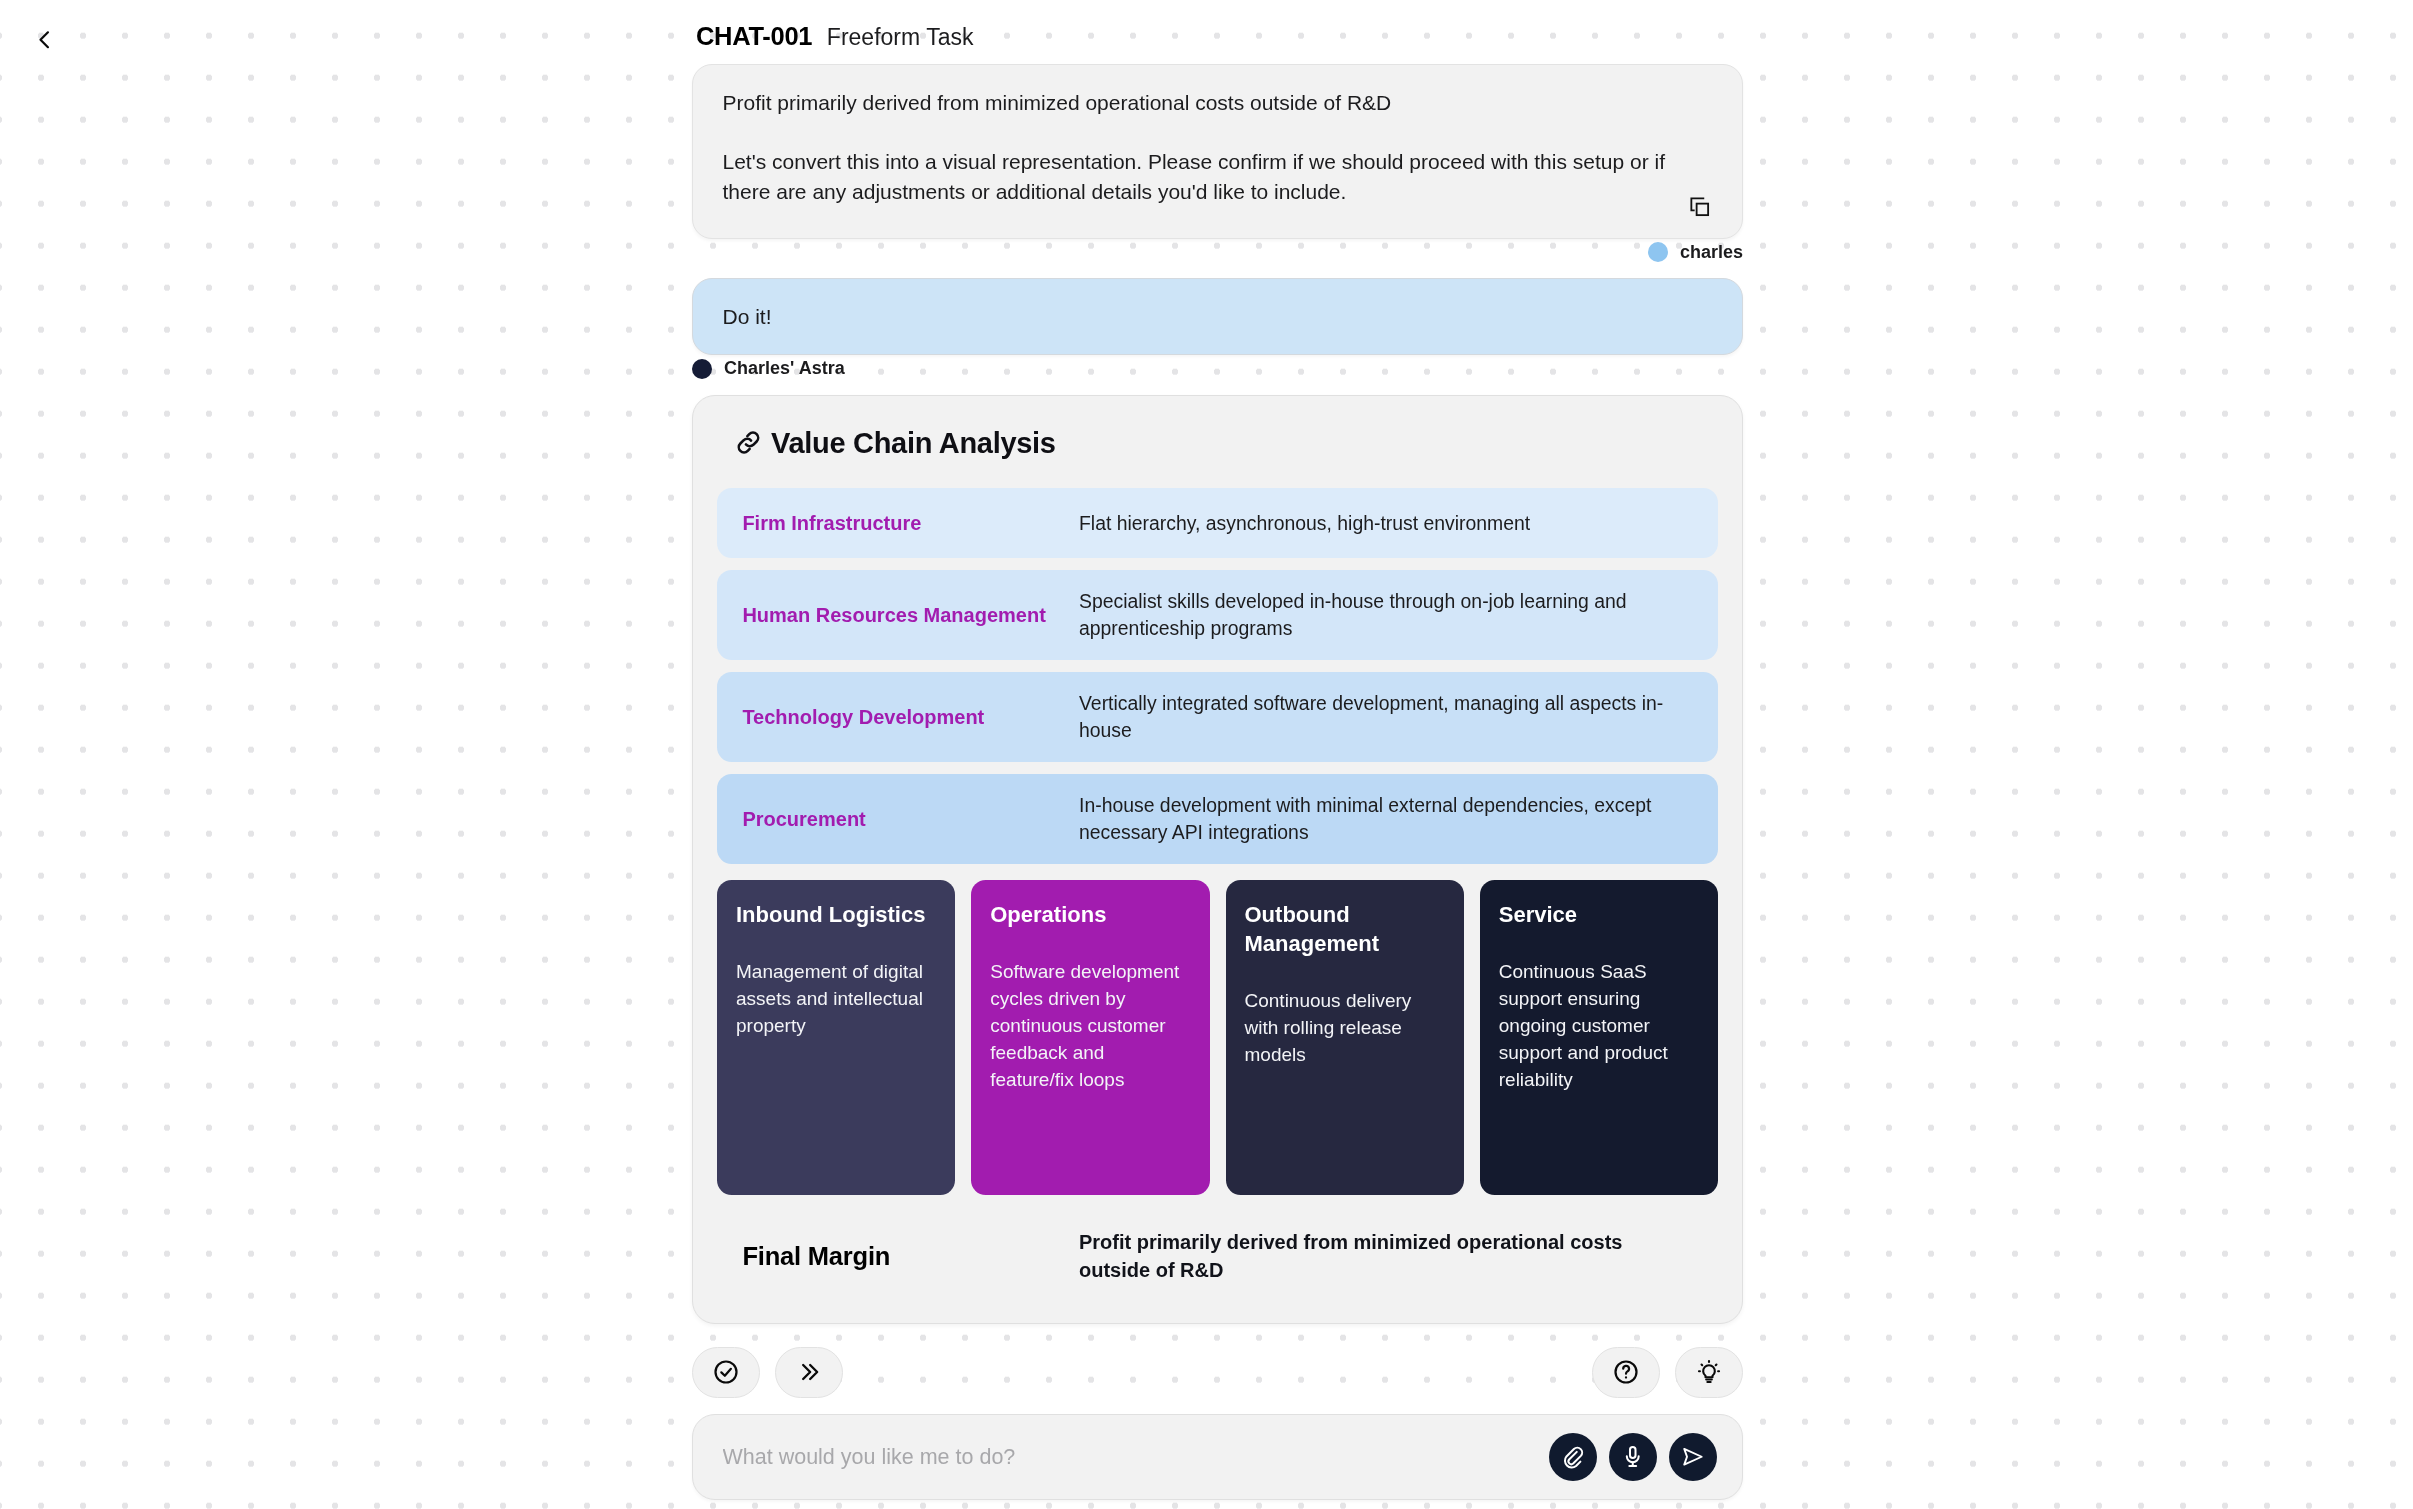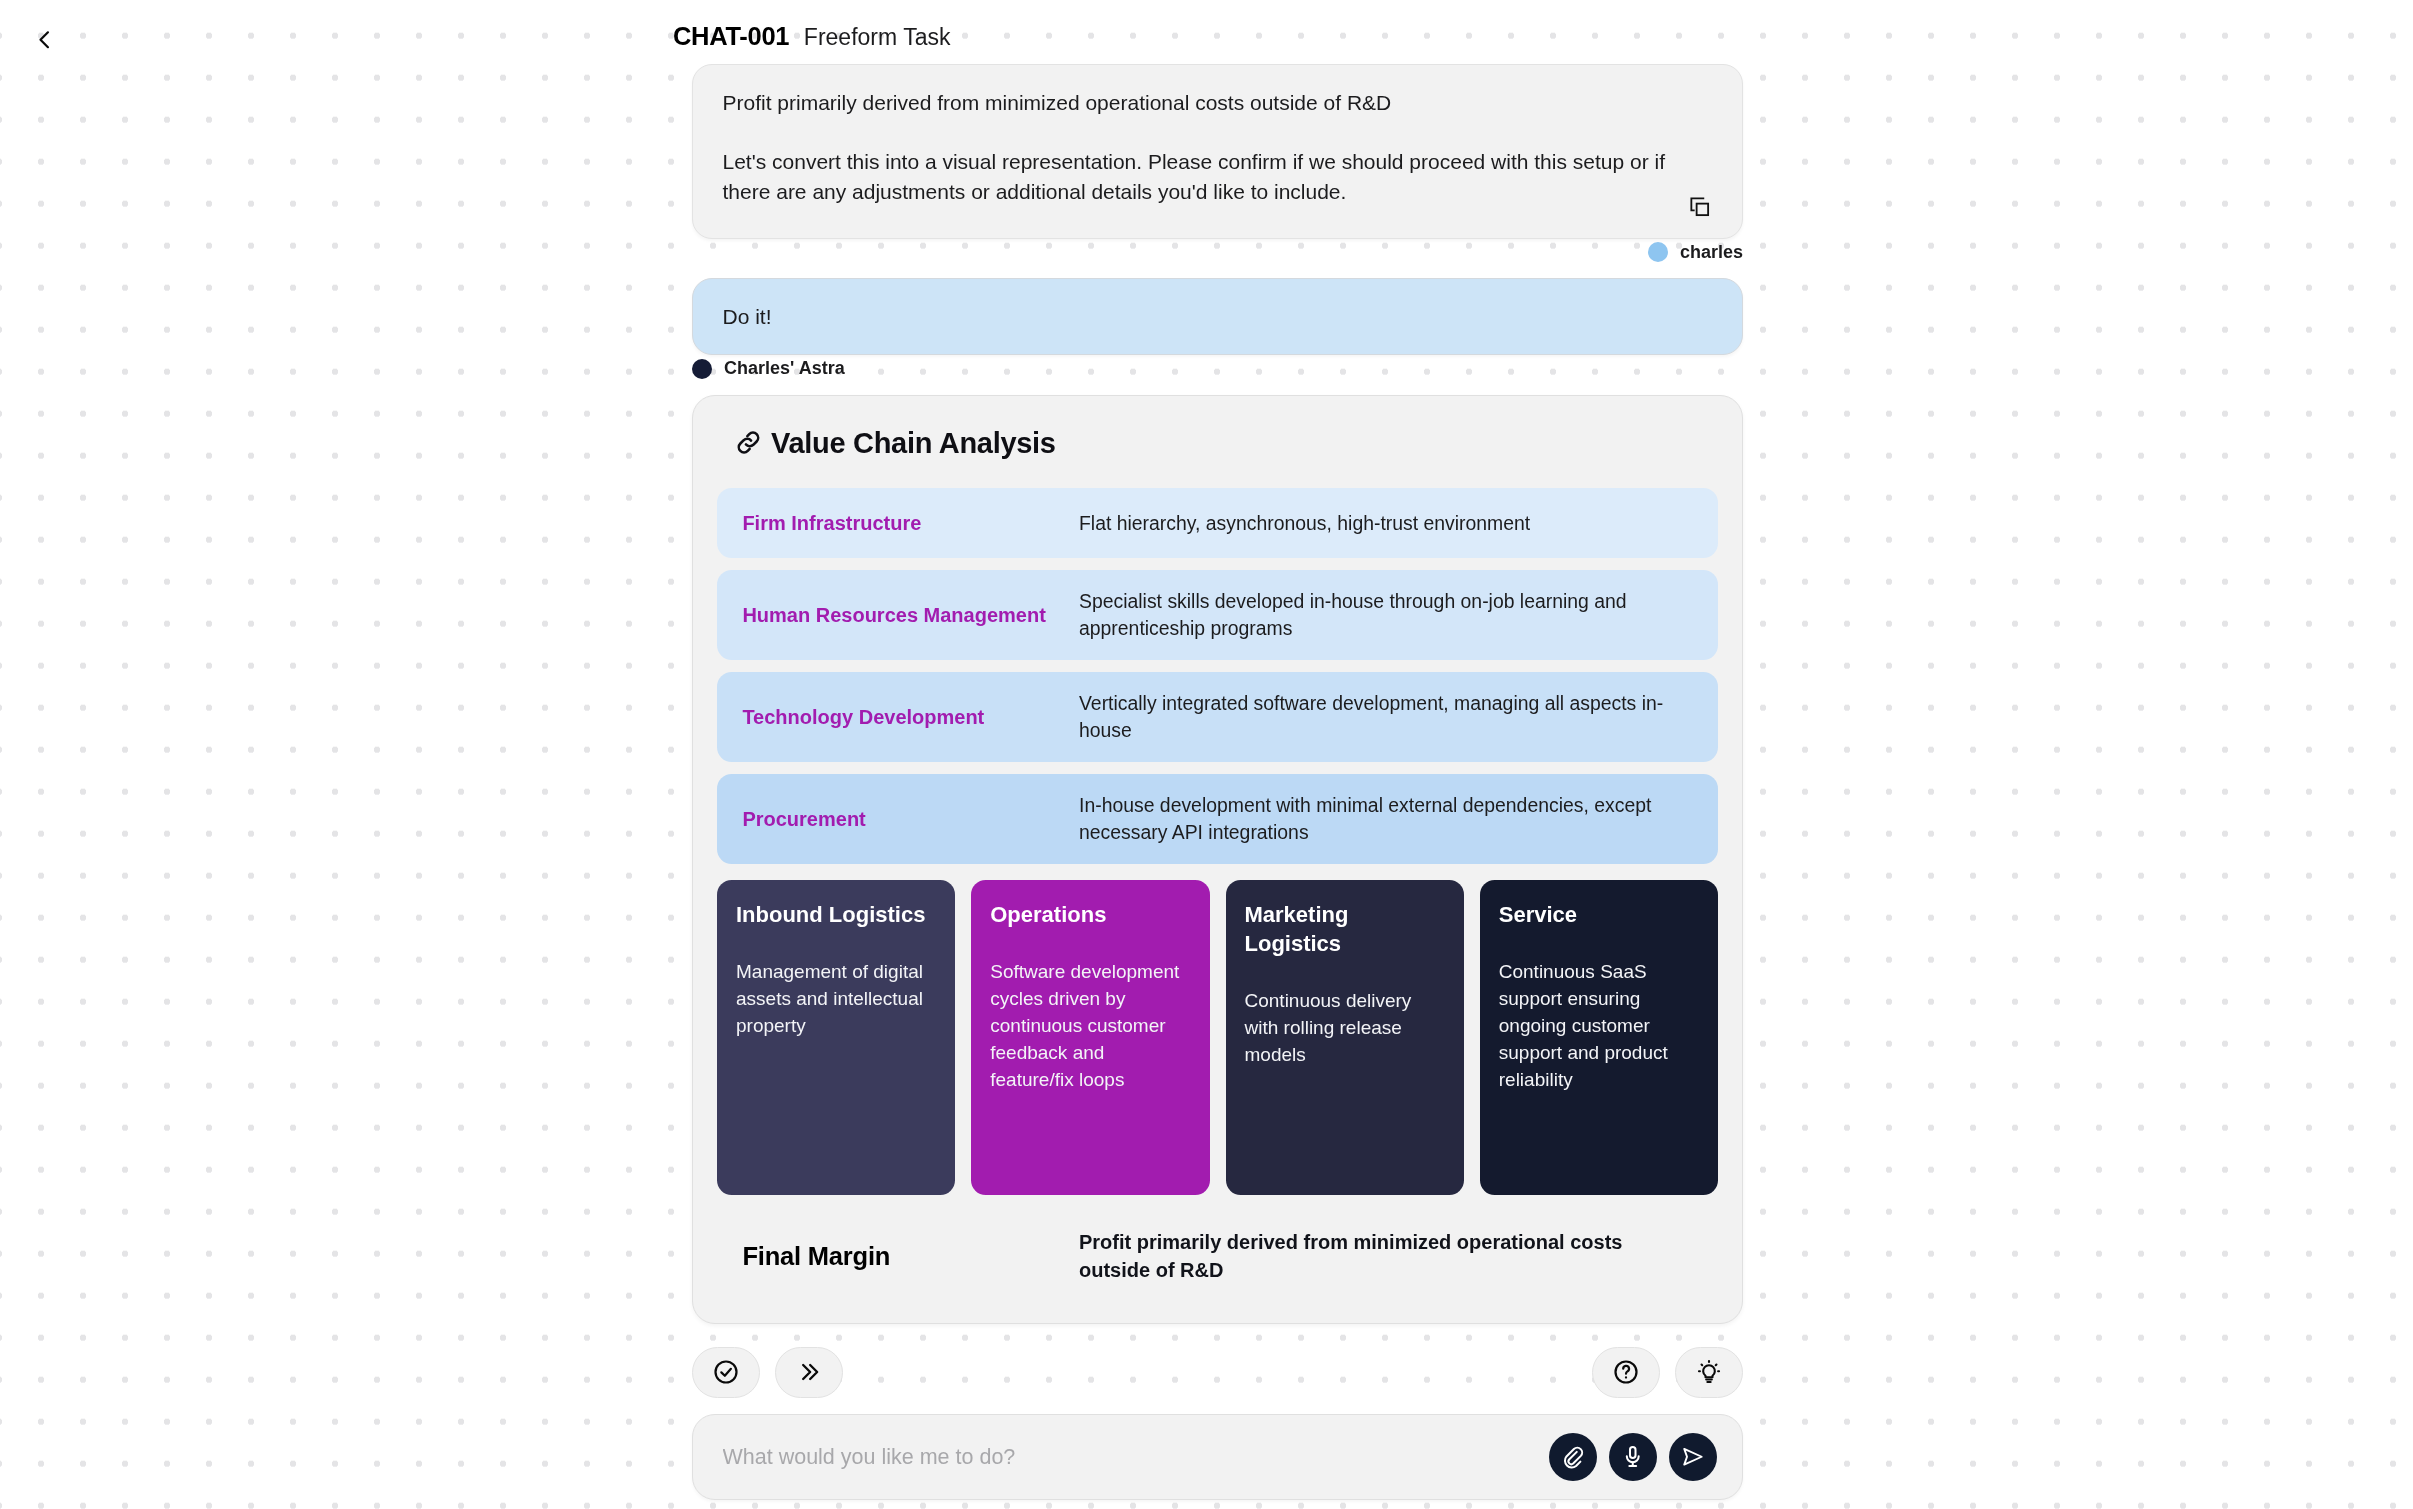--- a/index.html
+++ b/index.html
@@ -33,21 +33,21 @@
     height: 42px;
     display: flex;
     align-items: center;
     justify-content: center;
     cursor: pointer;
   }
   #back-button svg { width: 25.5px; height: 25.5px; }
 
   #header-title-group {
     position: absolute;
-    left: 673px;
+    left: 696px;
     top: 21.5px;
     display: flex;
     align-items: baseline;
     gap: 14.7px;
   }
   #chat-id {
     font-size: 25.5px;
     font-weight: bold;
     color: #000000;
     letter-spacing: -0.3px;
@@ -368,21 +368,21 @@
         <div class="primary-head">Inbound Logistics</div>
         <div class="primary-desc">Management of digital assets and intellectual property</div>
       </div>
 
       <div class="primary-col" style="background:#a21caf">
         <div class="primary-head">Operations</div>
         <div class="primary-desc">Software development cycles driven by continuous customer feedback and feature/fix loops</div>
       </div>
 
       <div class="primary-col" style="background:#262840">
-        <div class="primary-head">Marketing Logistics</div>
+        <div class="primary-head">Outbound Management</div>
         <div class="primary-desc">Continuous delivery with rolling release models</div>
       </div>
 
 
       <div class="primary-col" style="background:#141a2e">
         <div class="primary-head">Service</div>
         <div class="primary-desc">Continuous SaaS support ensuring ongoing customer support and product reliability</div>
       </div>
 
     </div>

